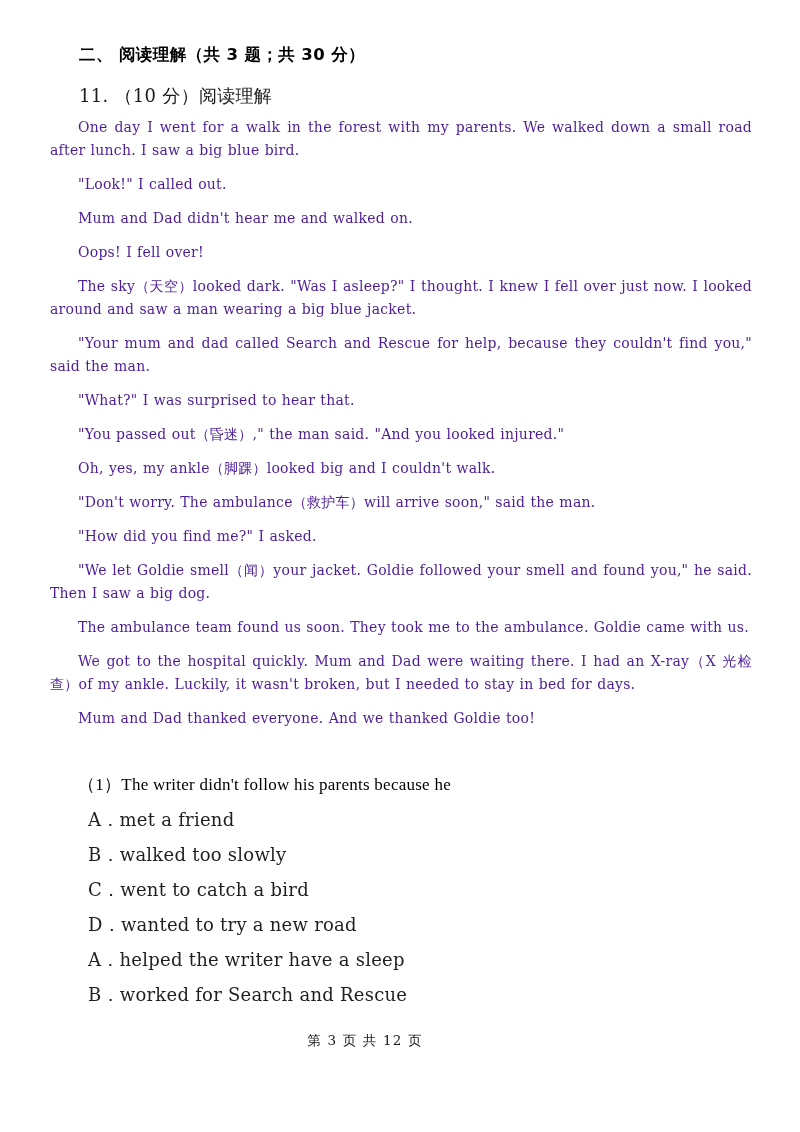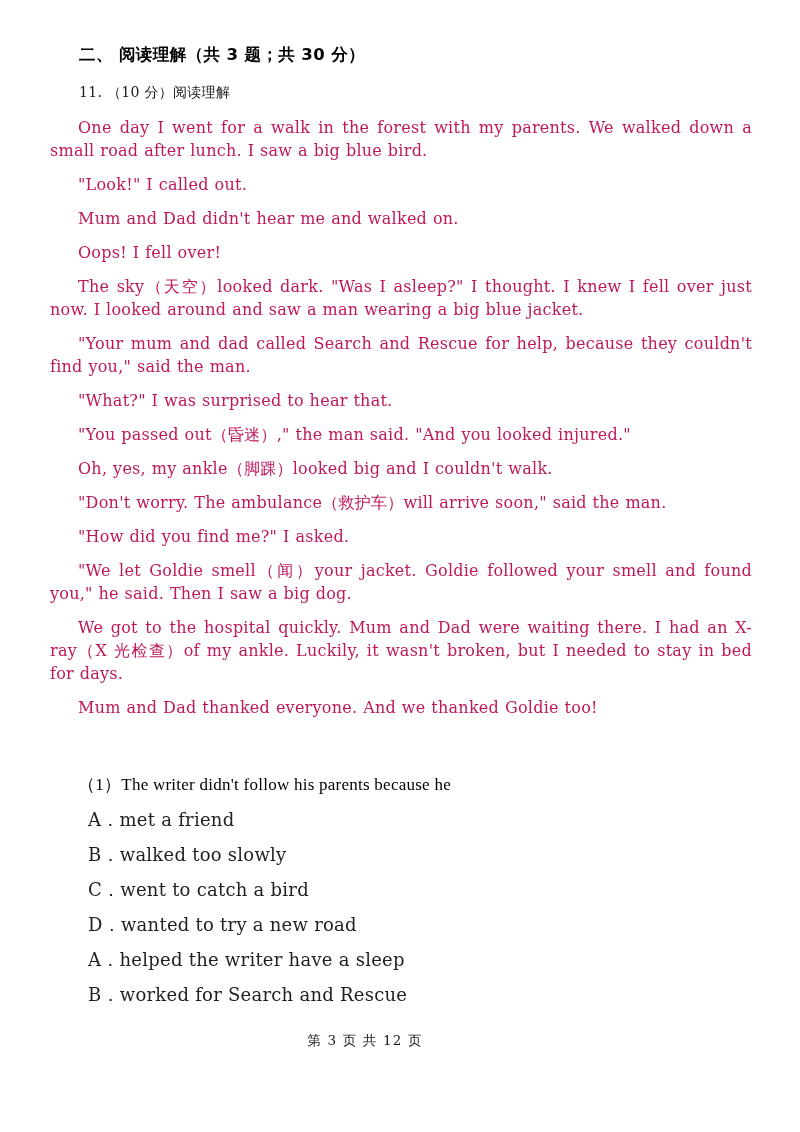--- a/index.html
+++ b/index.html
@@ -37,42 +37,42 @@
     white-space: nowrap;
     color: #000000;
   }
 
   
   .question-head {
     position: absolute;
     left: 79px;
     top: 84px;
     font-family: "DejaVu Serif", serif;
-    font-size: 14px;
+    font-size: 18px;
     letter-spacing: 0.3px;
     white-space: nowrap;
     color: #1a1a1a;
   }
 
   
   .passage {
     position: absolute;
     left: 50px;
     top: 116px;
     width: 702px;
   }
   .para {
     font-family: "DejaVu Serif", serif;
-    font-size: 16px;
+    font-size: 14px;
     line-height: 23px;
     text-align: justify;
     text-justify: inter-word;
     text-indent: 28px;
     margin: 0 0 11px 0;
-    color: #be185d;
+    color: #4c1d95;
     letter-spacing: 0.25px;
     word-spacing: 0.5px;
   }
   .para.last-line-left {
     text-align-last: left;
   }
 
   
   .questions {
     position: absolute;
@@ -127,20 +127,21 @@
     <p class="para last-line-left">Mum and Dad didn't hear me and walked on.</p>
     <p class="para last-line-left">Oops! I fell over!</p>
     <p class="para last-line-left">The sky（天空）looked dark. "Was I asleep?" I thought. I knew I fell over just now. I looked around and saw a man wearing a big blue jacket.</p>
     <p class="para last-line-left">"Your mum and dad called Search and Rescue for help, because they couldn't find you," said the man.</p>
     <p class="para last-line-left">"What?" I was surprised to hear that.</p>
     <p class="para last-line-left">"You passed out（昏迷）," the man said. "And you looked injured."</p>
     <p class="para last-line-left">Oh, yes, my ankle（脚踝）looked big and I couldn't walk.</p>
     <p class="para last-line-left">"Don't worry. The ambulance（救护车）will arrive soon," said the man.</p>
     <p class="para last-line-left">"How did you find me?" I asked.</p>
     <p class="para last-line-left">"We let Goldie smell（闻）your jacket. Goldie followed your smell and found you," he said. Then I saw a big dog.</p>
+    <p class="para last-line-left">The ambulance team found us soon. They took me to the ambulance. Goldie came with us.</p>
     <p class="para last-line-left">We got to the hospital quickly. Mum and Dad were waiting there. I had an X-ray（X 光检查）of my ankle. Luckily, it wasn't broken, but I needed to stay in bed for days.</p>
     <p class="para last-line-left">Mum and Dad thanked everyone. And we thanked Goldie too!</p>
   </div>
 
   <div class="questions">
     <p class="q-stem">（1）The writer didn't follow his parents because he</p>
     <p class="q-option">A．met a friend</p>
     <p class="q-option">B．walked too slowly</p>
     <p class="q-option">C．went to catch a bird</p>
     <p class="q-option">D．wanted to try a new road</p>

